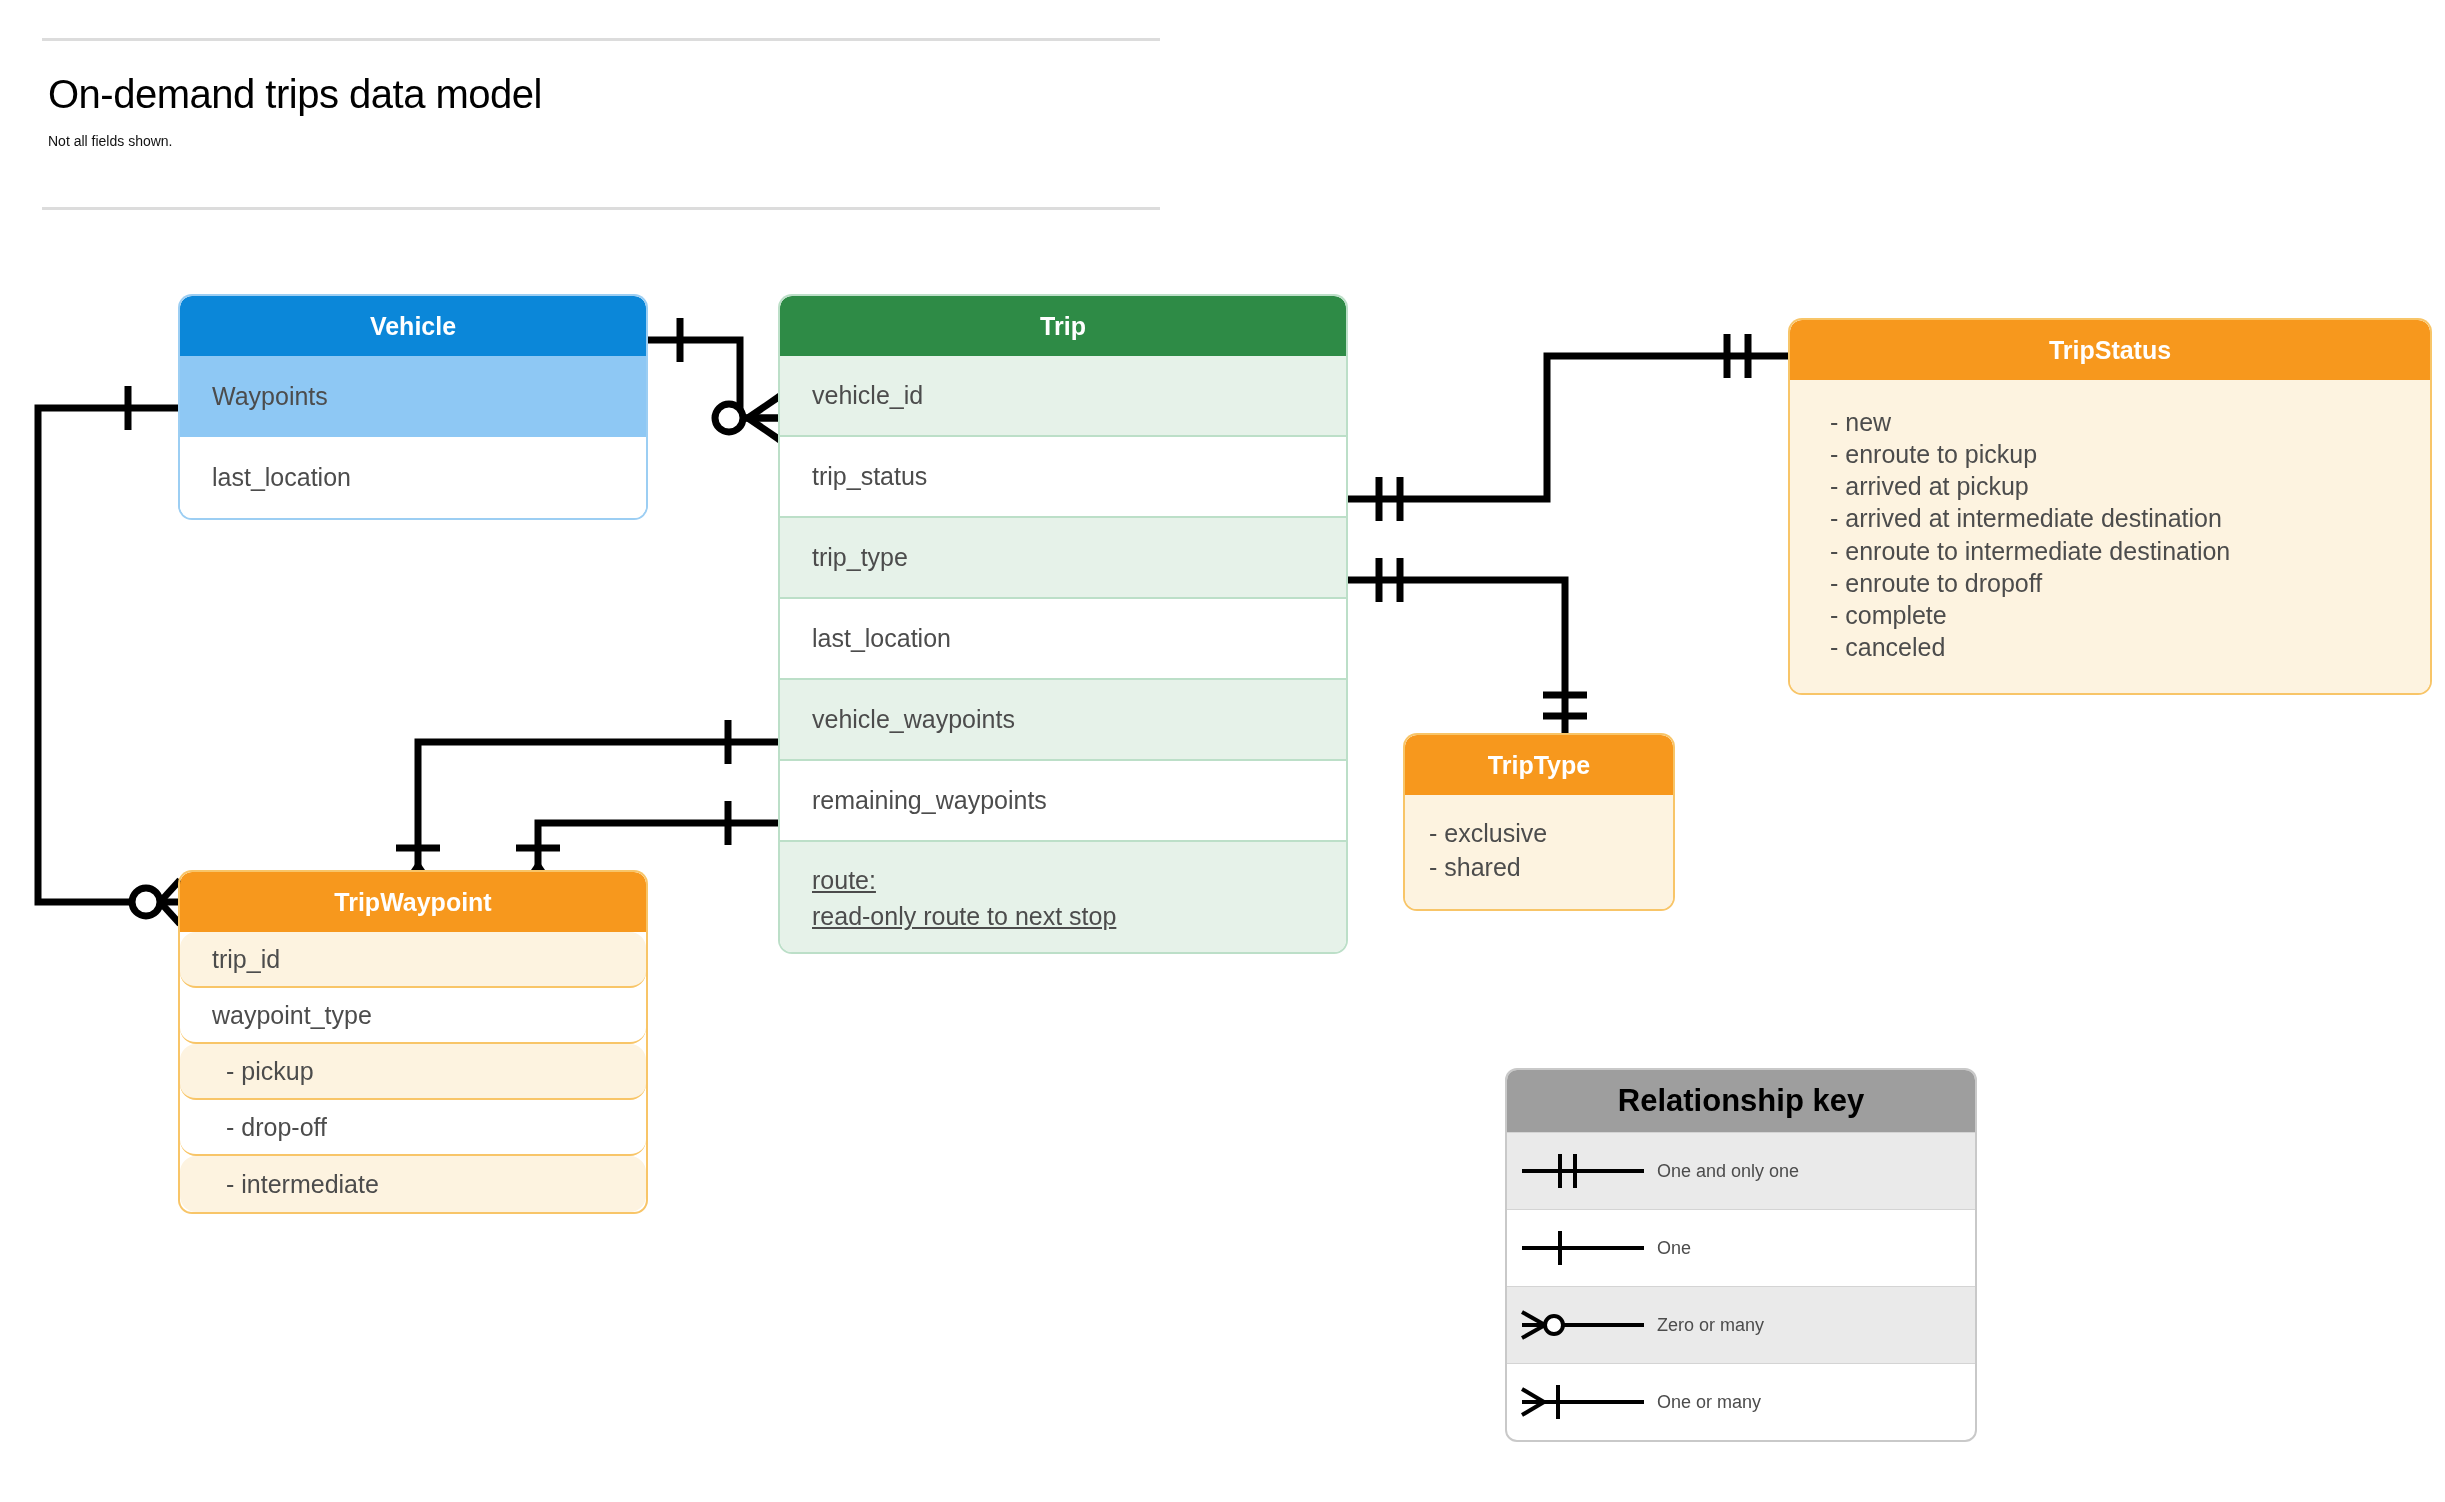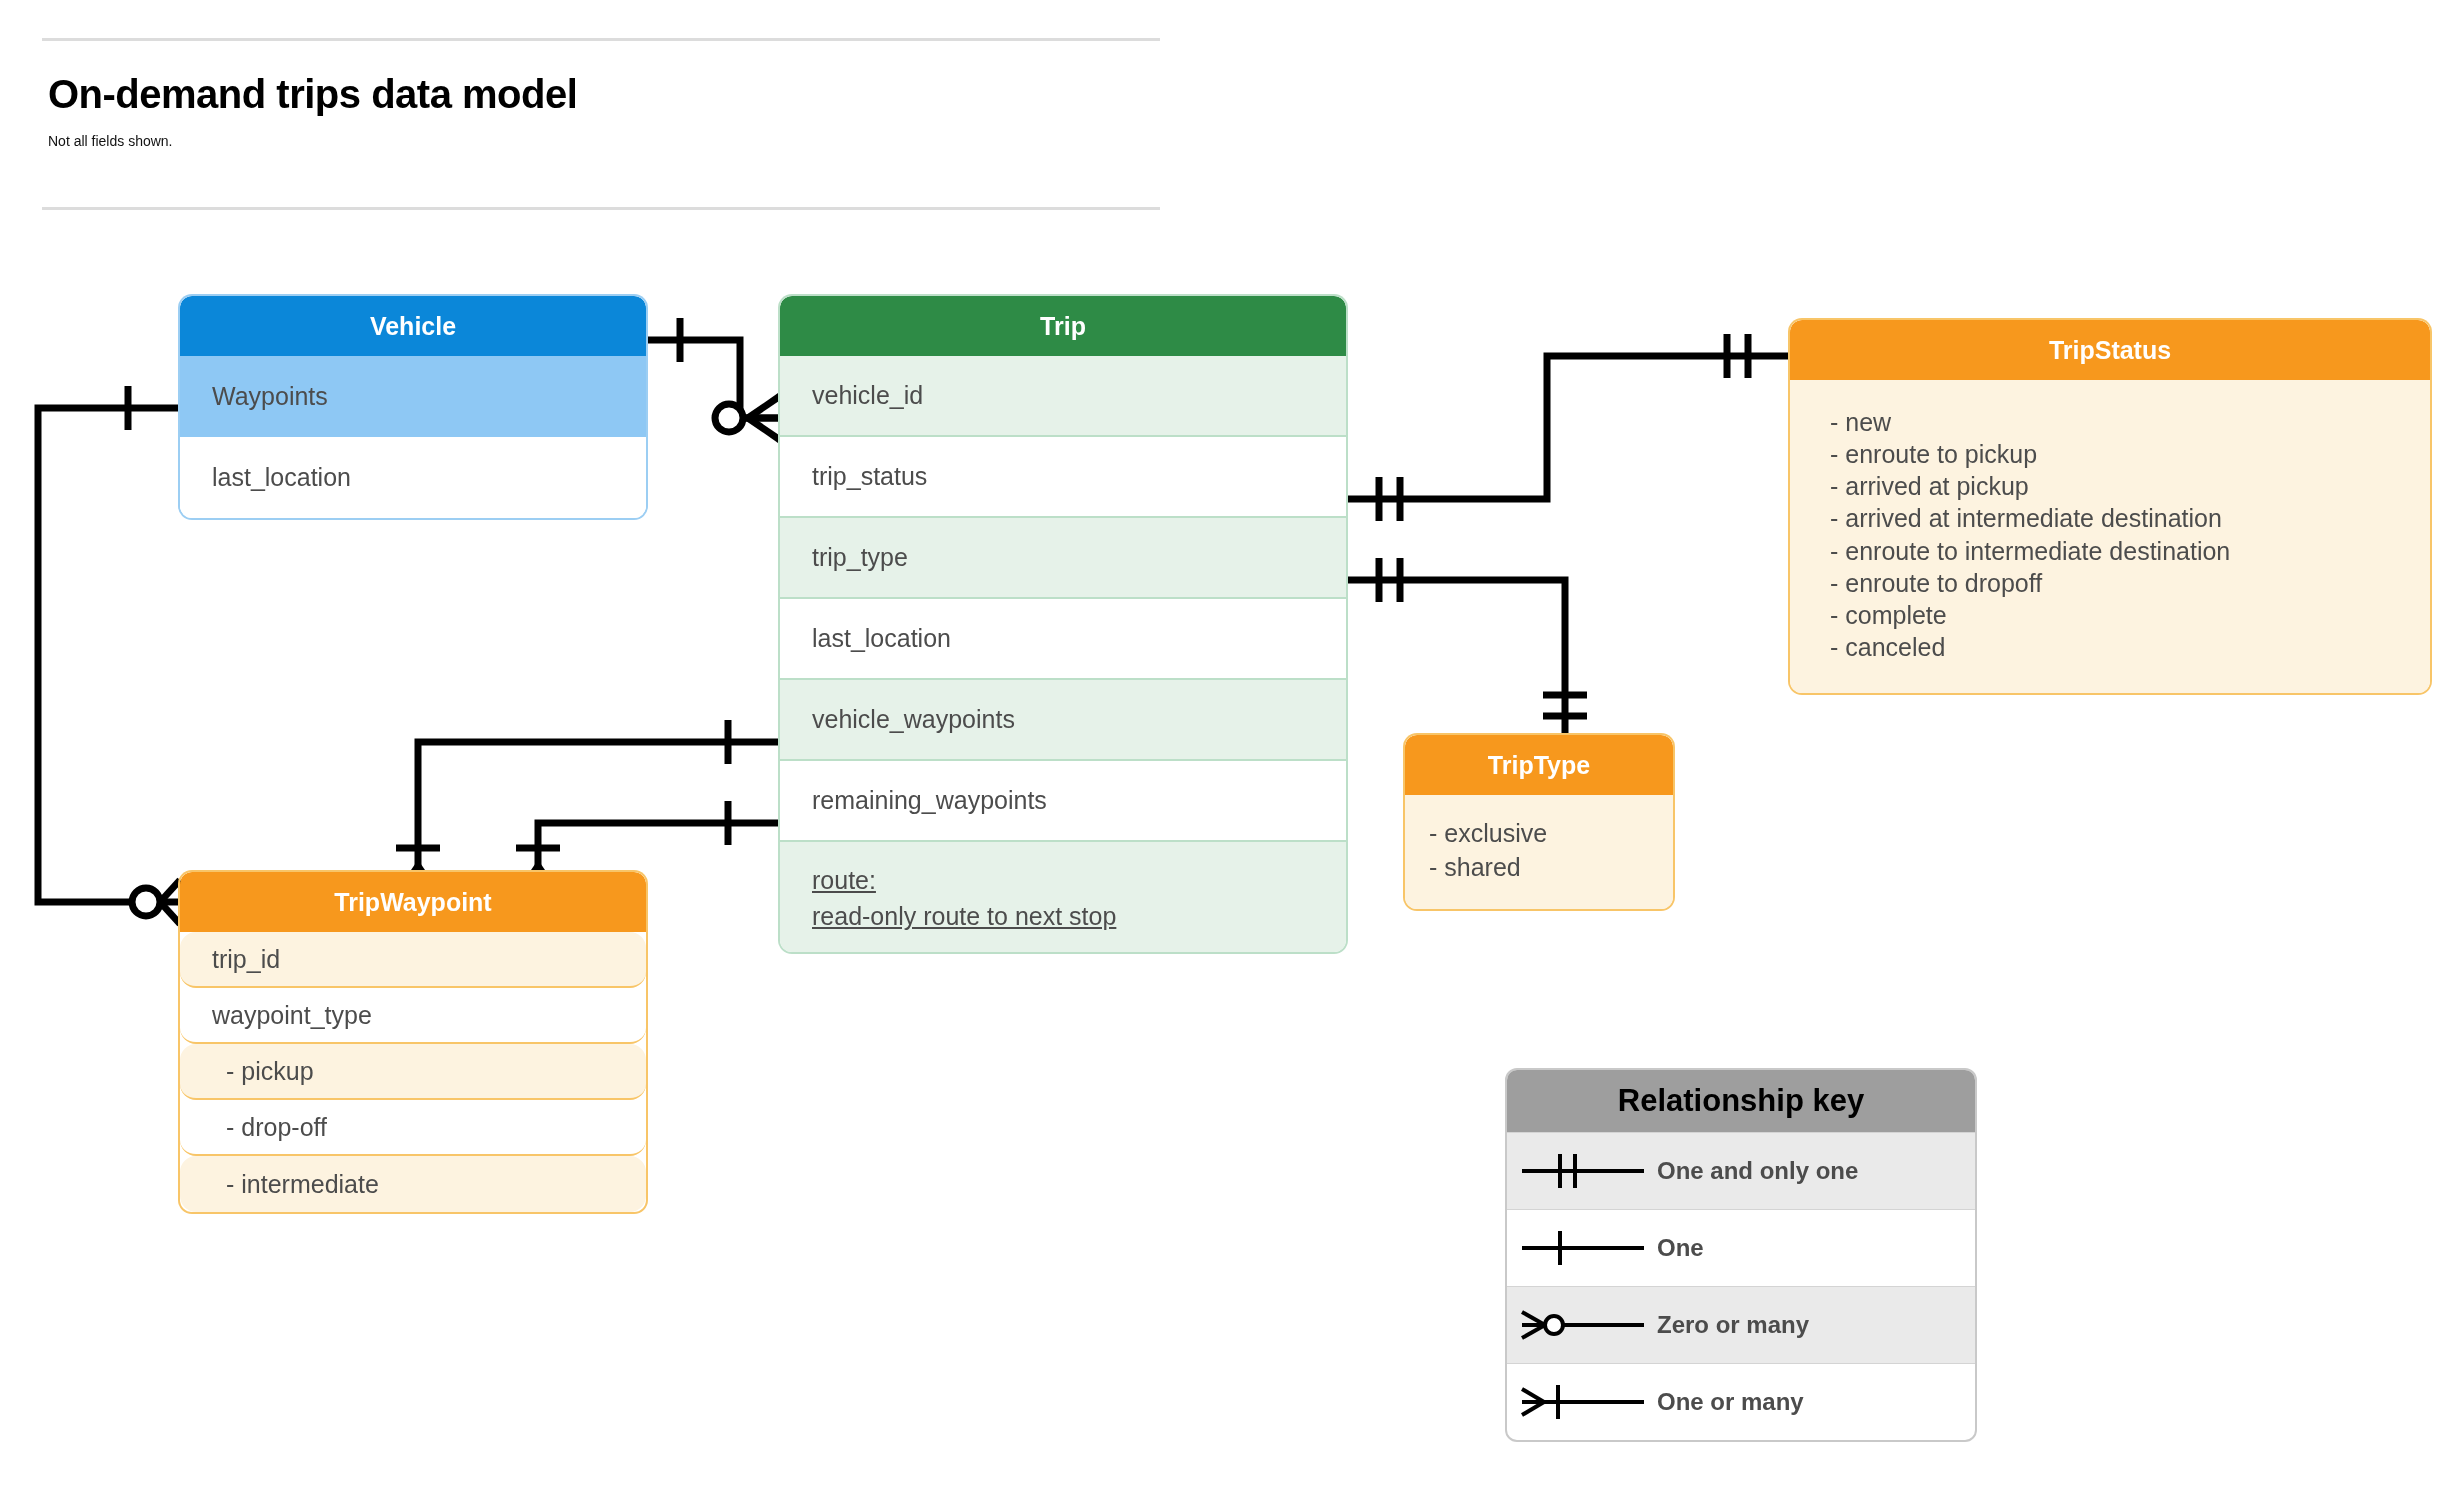--- a/index.html
+++ b/index.html
@@ -11,21 +11,21 @@
     position:relative;
   }
   #stage{position:absolute;inset:0;}
 
   
   .rule{position:absolute;left:42px;width:1118px;height:3px;background:#dcdcdc;}
   #rule-top{top:38px;}
   #rule-bottom{top:207px;}
   #page-title{
     position:absolute;left:48px;top:72px;
-    font-size:40px;font-weight:bold;color:#000;
+    font-size:40px;font-weight:normal;color:#000;
     letter-spacing:-0.5px;white-space:nowrap;
   }
   #page-subtitle{
     position:absolute;left:48px;top:133px;
     font-size:14px;color:#111;white-space:nowrap;
   }
 
   
   .entity{position:absolute;border-radius:12px;overflow:hidden;}
   .entity .hdr{
@@ -91,21 +91,21 @@
   #legend .hdr{
     background:#9e9e9e;height:62px;line-height:62px;text-align:center;
     color:#000000;font-size:31px;font-weight:bold;
   }
   .legend-row{
     display:flex;align-items:center;height:76px;
     border-top:1px solid #d4d4d4;
   }
   .legend-row.shade{background:#eaeaea;}
   .legend-sym{width:150px;flex:none;display:flex;align-items:center;justify-content:center;}
-  .legend-label{font-size:24px;color:#4c4c4c;white-space:nowrap;font-weight:bold;}
+  .legend-label{font-size:18px;color:#4c4c4c;white-space:nowrap;}
 
   
   #wires{position:absolute;left:0;top:0;width:2445px;height:1502px;pointer-events:none;}
 </style>
 </head>
 <body>
 
 <div id="stage">
 
   <div class="rule" id="rule-top"></div>

